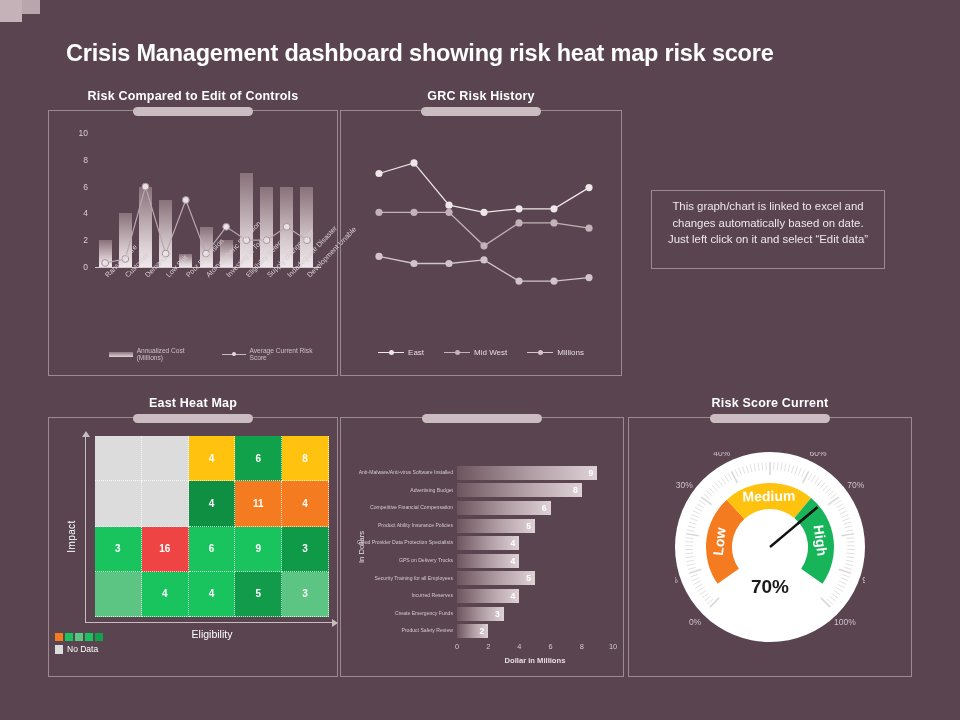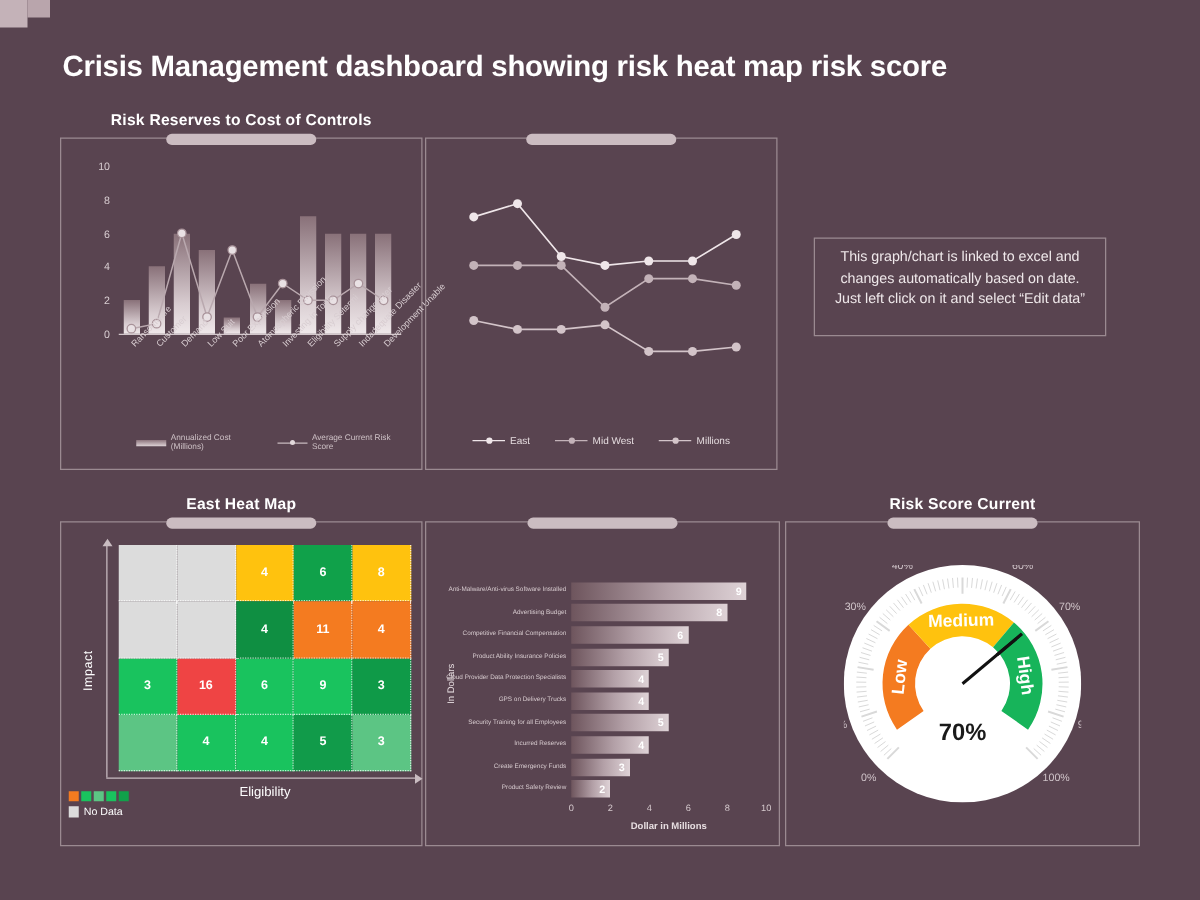--- a/index.html
+++ b/index.html
@@ -8,21 +8,21 @@
     background: #594450;
     font-family: "Liberation Sans", sans-serif;
     overflow: hidden;
     position: relative;
   }
   .deco-square { position:absolute; left:0; top:0; width:22px; height:22px; background:#c4b2b8; }
   .deco-square2 { position:absolute; left:22px; top:0; width:18px; height:14px; background:#b9a5ac; }
 
   
   .header {
-    position: absolute; left: 0; top: 18px; width: 812px; height: 40px;
+    position: absolute; left: 16px; top: 18px; width: 812px; height: 40px;
   }
   .page-title {
     position:absolute; left:50px; top:22px;
     font-size: 23.5px; font-weight: bold; color: #ffffff;
     letter-spacing: -0.2px; white-space: nowrap;
   }
 
   
   .panel {
     position: absolute;
@@ -144,21 +144,21 @@
 <body>
 
 <div class="deco-square"></div>
 <div class="deco-square2"></div>
 
 <div class="header">
   <div class="page-title">Crisis Management dashboard showing risk heat map risk score</div>
 </div>
 
 <div class="panel" id="p1">
-  <div class="panel-title">Risk Reserves to Cost of Controls</div>
+  <div class="panel-title">Risk Compared to Edit of Controls</div>
   <div class="panel-accent"></div>
   <div class="axis-line"></div>
   <div class="combo-plot" id="combo-plot">
       <div class="yaxis-lab" style="top: 134px;">0</div>
       <div class="yaxis-lab" style="top: 107.2px;">2</div>
       <div class="yaxis-lab" style="top: 80.4px;">4</div>
       <div class="yaxis-lab" style="top: 53.6px;">6</div>
       <div class="yaxis-lab" style="top: 26.8px;">8</div>
       <div class="yaxis-lab" style="top: 0px;">10</div>
       <div class="bar" style="left: 3.59091px; height: 26.8px;"></div>
@@ -206,20 +206,21 @@
         <span>Annualized Cost (Millions)</span>
       </div>
       <div class="it">
         <div class="sw-line"></div>
         <span>Average Current Risk Score</span>
       </div>
     </div>
 </div>
 
 <div class="panel" id="p2">
+  <div class="panel-title">GRC Risk History</div>
   <div class="panel-accent"></div>
   <svg id="line-svg" width="280" height="210" style="position:absolute;left:0;top:8px;">
       <polyline points="38.0,54.5 73.0,43.9 108.0,86.2 143.0,93.3 178.0,89.8 213.0,89.8 248.0,68.6" fill="none" stroke="#efe6e9" stroke-width="1.3"></polyline>
       <circle cx="38.0" cy="54.5" r="3.6" fill="#efe6e9"></circle>
       <circle cx="73.0" cy="43.9" r="3.6" fill="#efe6e9"></circle>
       <circle cx="108.0" cy="86.2" r="3.6" fill="#efe6e9"></circle>
       <circle cx="143.0" cy="93.3" r="3.6" fill="#efe6e9"></circle>
       <circle cx="178.0" cy="89.8" r="3.6" fill="#efe6e9"></circle>
       <circle cx="213.0" cy="89.8" r="3.6" fill="#efe6e9"></circle>
       <circle cx="248.0" cy="68.6" r="3.6" fill="#efe6e9"></circle>

